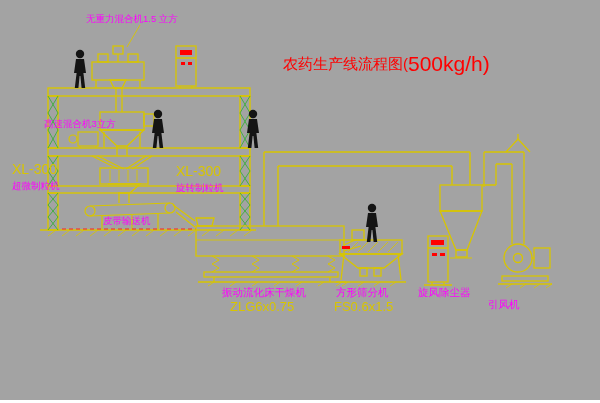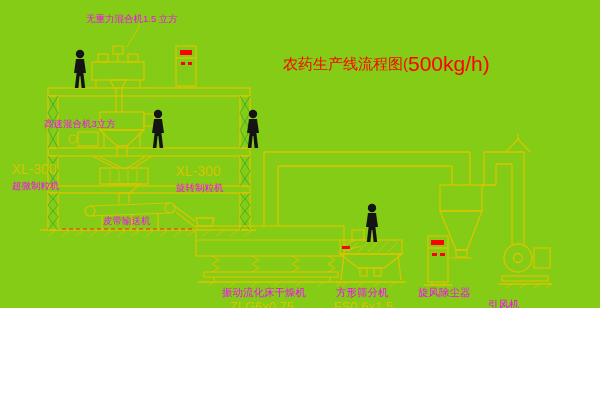--- a/index.html
+++ b/index.html
@@ -1,17 +1,17 @@
 <!DOCTYPE html>
 <html><head>
 <meta charset="utf-8">
 <style>
   html,body{margin:0;padding:0;background:#ffffff;}
   .canvas{
-    position:relative;width:600px;height:308px;background:#84cc16;overflow:hidden;
+    position:relative;width:600px;height:400px;background:#a3a3a3;overflow:hidden;
     font-family:"Liberation Sans", sans-serif;
   }
   svg{position:absolute;left:0;top:0;}
   text{font-family:"Liberation Sans", sans-serif;}
 </style>
 </head>
 <body>
 
 <div class="canvas">
 <svg width="600" height="403" viewBox="0 0 600 403">

